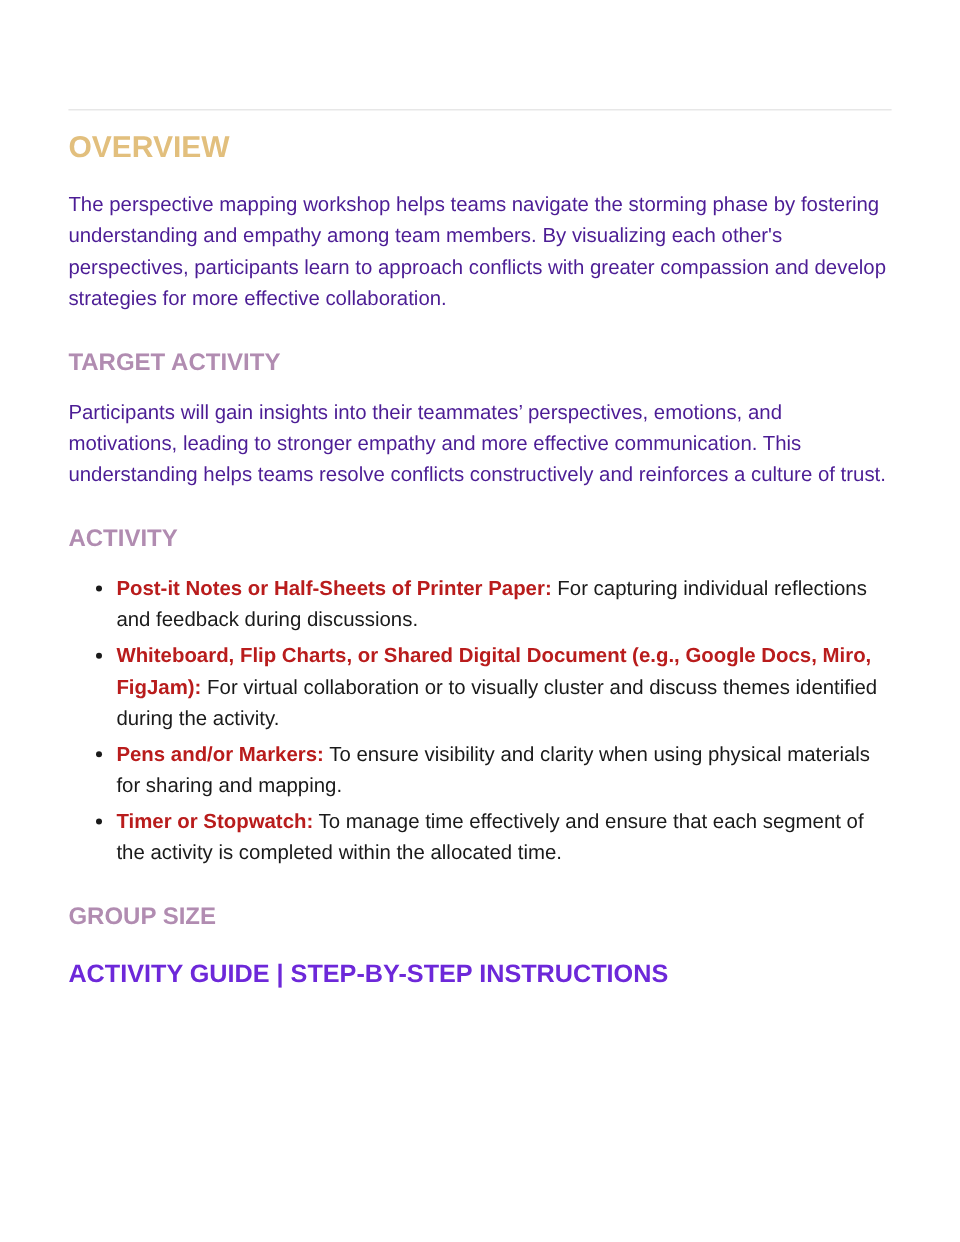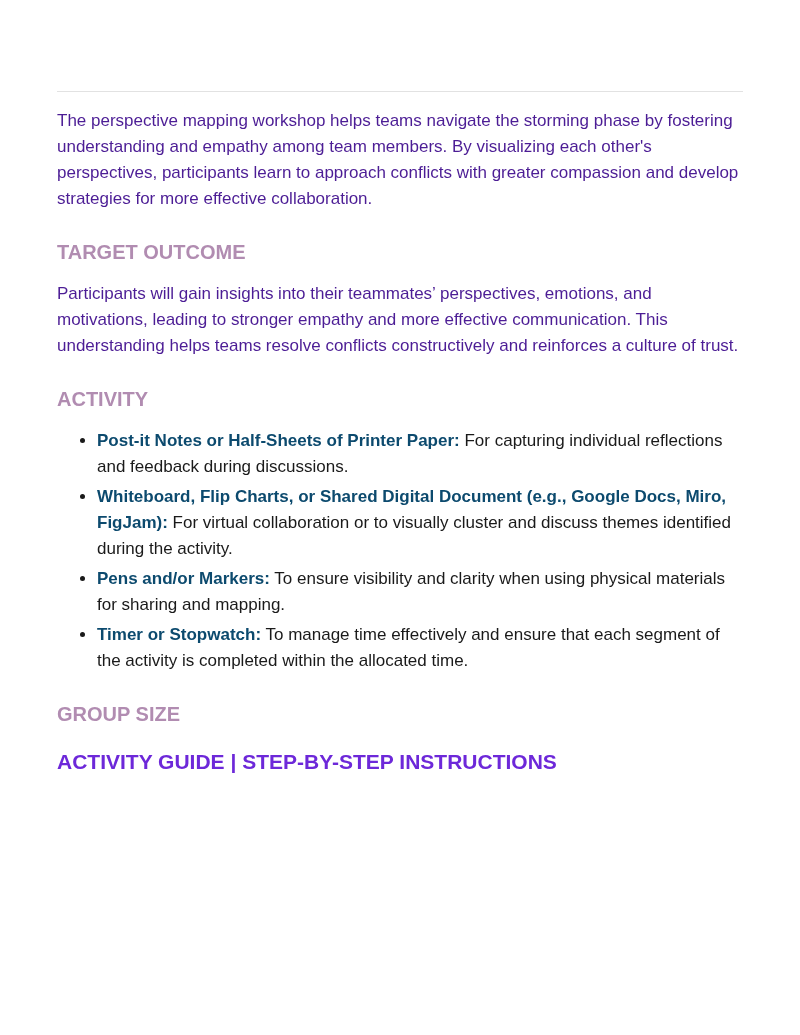--- a/index.html
+++ b/index.html
@@ -53,42 +53,43 @@
     padding-left: 40px;
   }
   ul.doc-list li {
     font-size: 17px;
     line-height: 26px;
     color: #1a1a1a;
   }
   ul.doc-list li + li { margin-top: 4px; }
   .supply-label {
     font-weight: bold;
-    color: #0c4a6e;
+    color: #b91c1c;
   }
   h2.h2-gold-large {
     font-size: 21px;
     line-height: 36px;
     font-weight: bold;
     color: #6d28d9;
     margin: 18px 0 4px 0;
   }
 </style>
 </head>
 <body>
 
 <div class="doc">
 
 
   <hr class="title-divider">
 
+  <h2 class="h2-gold">OVERVIEW</h2>
 
   <p class="body-text">The perspective mapping workshop helps teams navigate the storming phase by fostering understanding and empathy among team members. By visualizing each other's perspectives, participants learn to approach conflicts with greater compassion and develop strategies for more effective collaboration.</p>
 
-  <h3 class="h3-mauve">TARGET OUTCOME</h3>
+  <h3 class="h3-mauve">TARGET ACTIVITY</h3>
 
   <p class="body-text">Participants will gain insights into their teammates’ perspectives, emotions, and motivations, leading to stronger empathy and more effective communication. This understanding helps teams resolve conflicts constructively and reinforces a culture of trust.</p>
 
   <h3 class="h3-mauve">ACTIVITY</h3>
 
   <ul class="doc-list">
     <li><span class="supply-label">Post-it Notes or Half-Sheets of Printer Paper:</span><span> For capturing individual reflections and feedback during discussions.</span></li>
     <li><span class="supply-label">Whiteboard, Flip Charts, or Shared Digital Document (e.g., Google Docs, Miro, FigJam):</span><span> For virtual collaboration or to visually cluster and discuss themes identified during the activity.</span></li>
     <li><span class="supply-label">Pens and/or Markers:</span><span> To ensure visibility and clarity when using physical materials for sharing and mapping.</span></li>
     <li><span class="supply-label">Timer or Stopwatch:</span><span> To manage time effectively and ensure that each segment of the activity is completed within the allocated time.</span></li>

